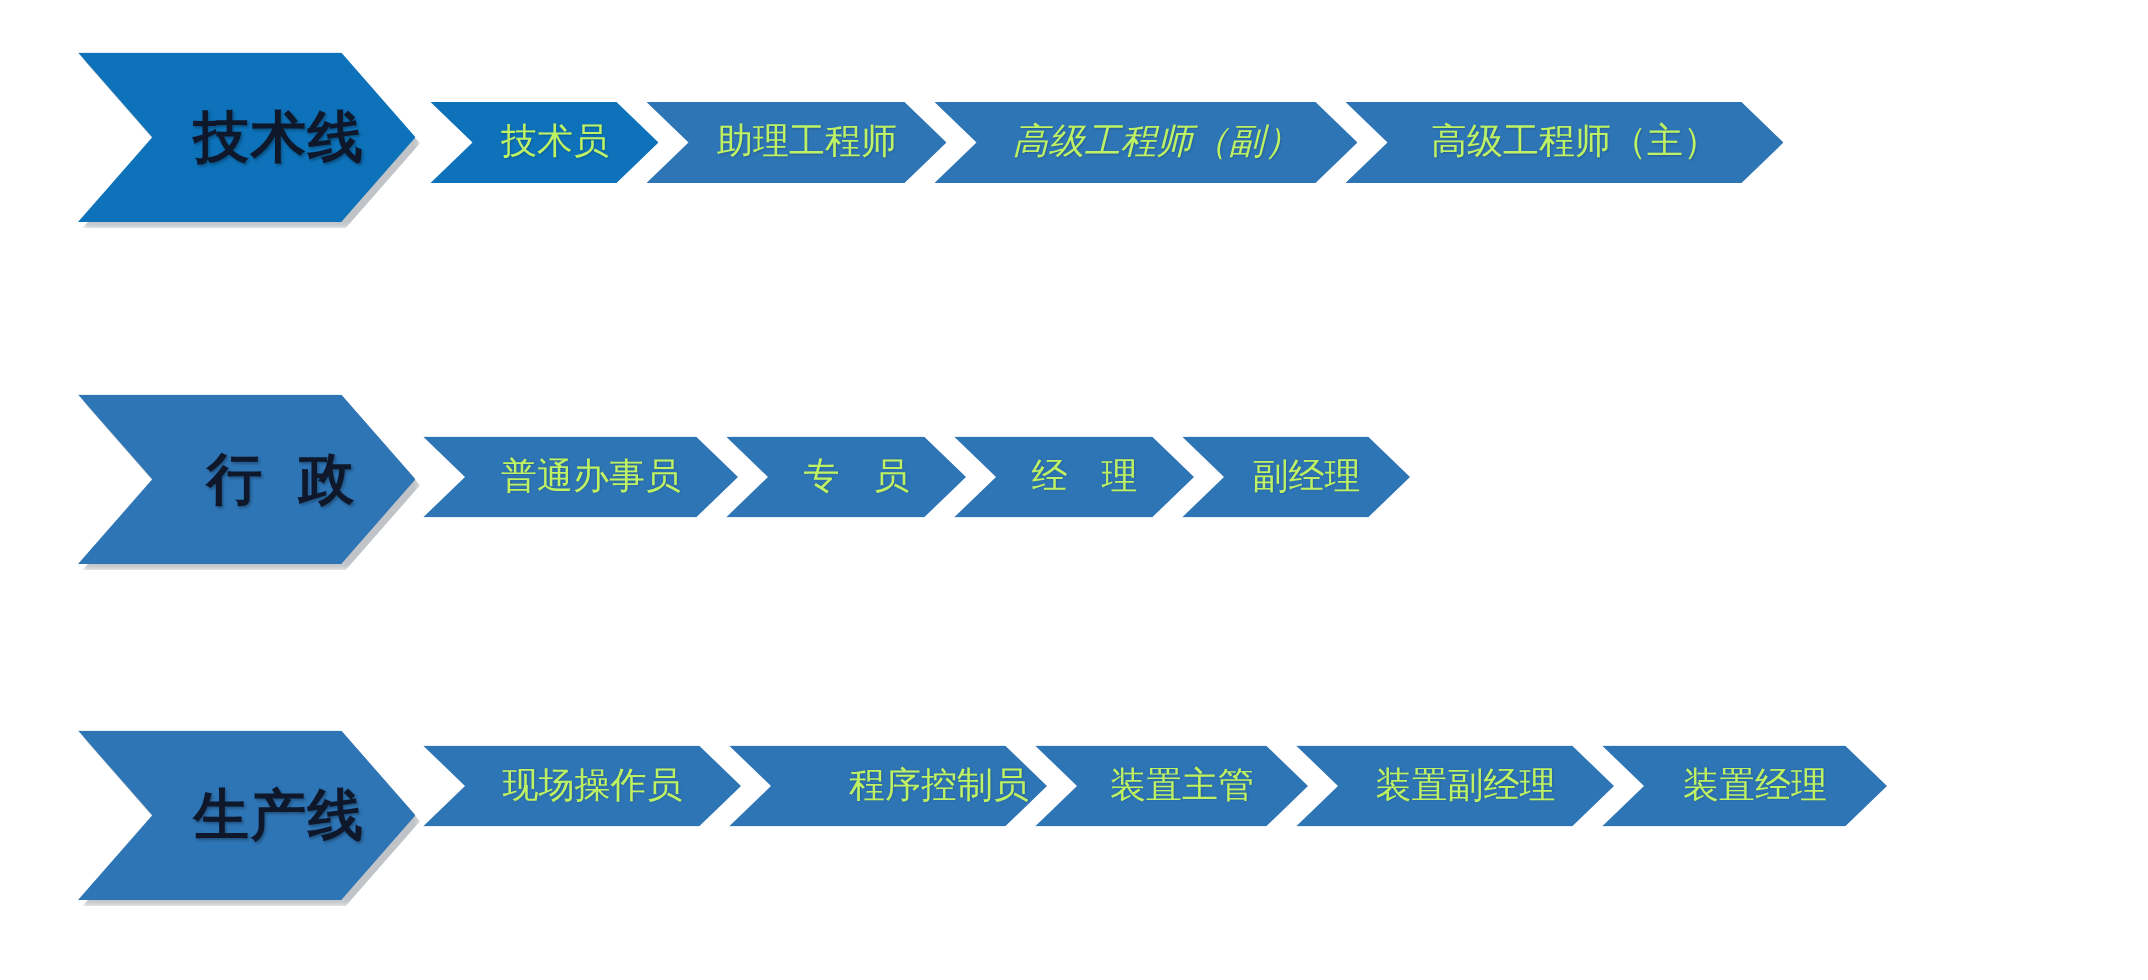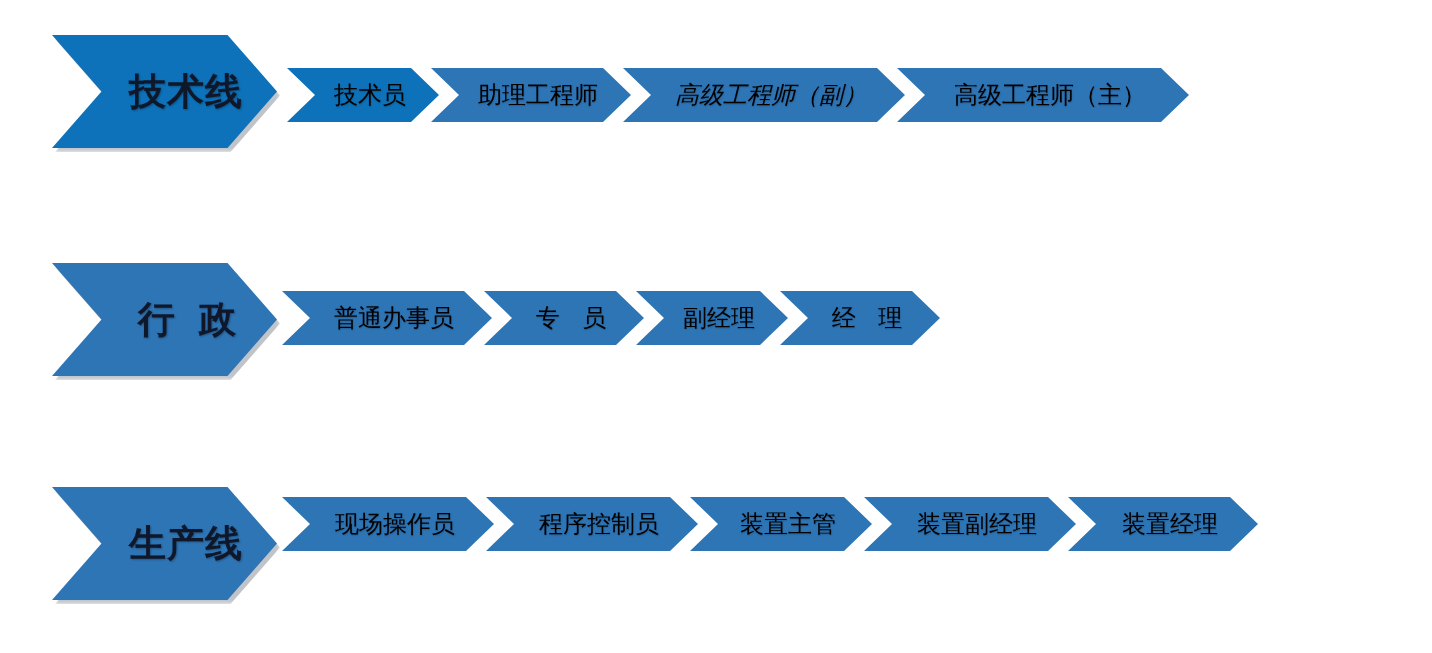--- a/index.html
+++ b/index.html
@@ -86,21 +86,21 @@
     -webkit-clip-path: polygon(0 0, calc(100% - 28px) 0, 100% 50%, calc(100% - 28px) 100%, 0 100%, 28px 50%);
     clip-path: polygon(0 0, calc(100% - 28px) 0, 100% 50%, calc(100% - 28px) 100%, 0 100%, 28px 50%);
     margin-left: -8px;
     padding-left: 26px;
     padding-right: 12px;
   }
   .step:first-child {
     margin-left: 0;
   }
   .step .step-text {
-    color: #000000;
+    color: #bef264;
     font-size: 24px;
     font-weight: 400;
     line-height: 1;
     white-space: nowrap;
     text-shadow: 0.5px 0.5px 1.5px rgba(0,0,0,0.22);
   }
   .step.spaced .step-text {
     letter-spacing: 8px;
     padding-left: 8px;
   }
@@ -142,38 +142,38 @@
       <div class="lane-label wide-track" style="top: 263px; background: rgb(46, 117, 182); z-index: 2;">
         <span class="lane-text">行 政</span>
       </div>
       <div class="steps" style="top: 291px; left: 282px; z-index: 3;">
         <div class="step" style="width: 210px; background: rgb(46, 117, 182); z-index: 6;">
           <span class="step-text">普通办事员</span>
         </div>
         <div class="step spaced" style="width: 160px; background: rgb(46, 117, 182); z-index: 5;">
           <span class="step-text">专 员</span>
         </div>
+        <div class="step spaced" style="width: 160px; background: rgb(46, 117, 182); z-index: 1;">
+          <span class="step-text">经 理</span>
+        </div>
         <div class="step" style="width: 152px; background: rgb(46, 117, 182); z-index: 2;">
           <span class="step-text">副经理</span>
-        </div>
-        <div class="step spaced" style="width: 160px; background: rgb(46, 117, 182); z-index: 1;">
-          <span class="step-text">经 理</span>
         </div>
       </div>
     </div>
     <div class="row" style="top: 0px;">
       <div class="lane-label-shadow" style="top: 491px;"></div>
       <div class="lane-label" style="top: 487px; background: rgb(46, 117, 182); z-index: 2;">
         <span class="lane-text">生产线</span>
       </div>
       <div class="steps" style="top: 497px; left: 282px; z-index: 3;">
         <div class="step" style="width: 212px; background: rgb(46, 117, 182); z-index: 5;">
           <span class="step-text">现场操作员</span>
         </div>
-        <div class="step" style="width: 212px; background: rgb(46, 117, 182); z-index: 4;">
+        <div class="step" style="width: 212px; background: rgb(46, 117, 182); z-index: 4; justify-content: flex-end;">
           <span class="step-text">程序控制员</span>
         </div>
         <div class="step" style="width: 182px; background: rgb(46, 117, 182); z-index: 3;">
           <span class="step-text">装置主管</span>
         </div>
         <div class="step" style="width: 212px; background: rgb(46, 117, 182); z-index: 2;">
           <span class="step-text">装置副经理</span>
         </div>
         <div class="step" style="width: 190px; background: rgb(46, 117, 182); z-index: 1;">
           <span class="step-text">装置经理</span>

